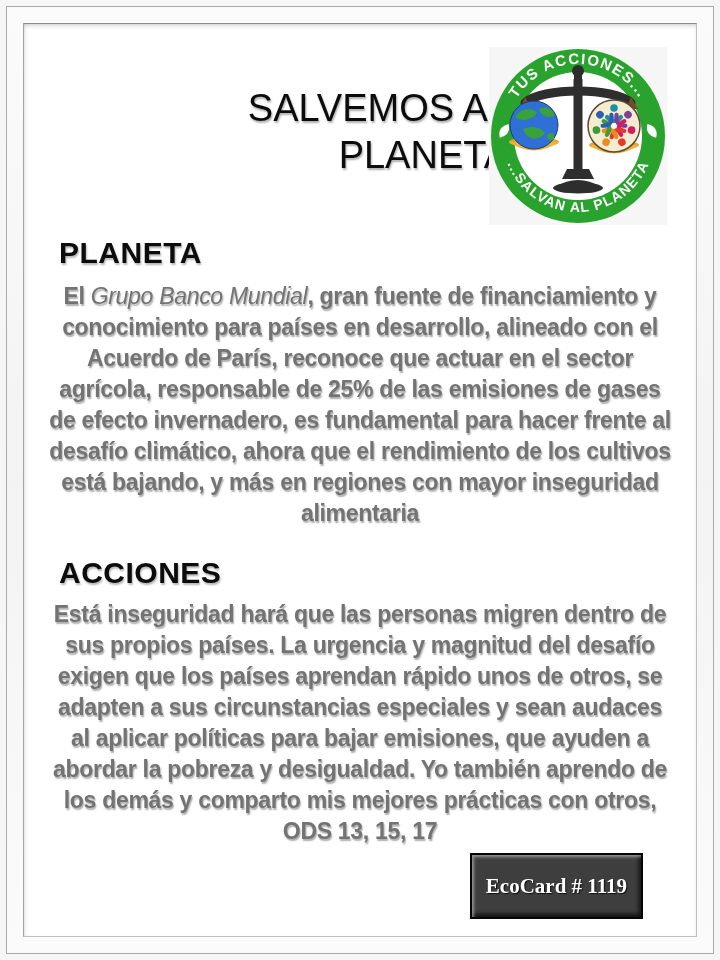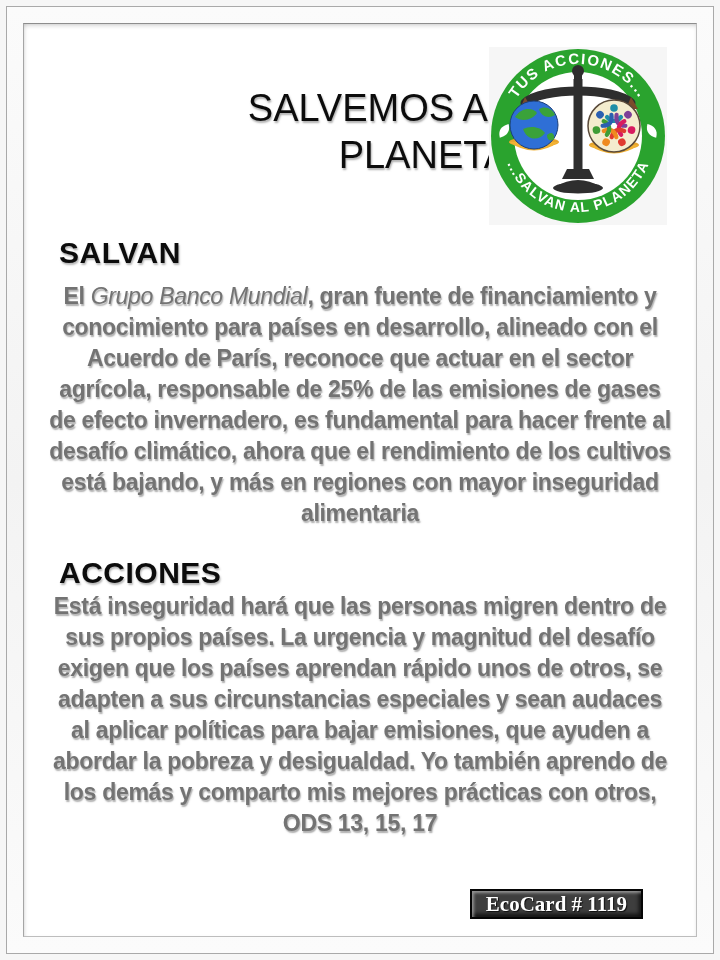--- a/index.html
+++ b/index.html
@@ -40,30 +40,30 @@
     color:#0c0c0c;text-shadow:1px 2px 2px rgba(110,110,110,.5);
     letter-spacing:.5px;
   }
   p.body{
     margin:0 24px 0 24px;text-align:center;
     font-size:23px;line-height:31px;font-weight:bold;color:#737373;
     text-shadow:1px 2px 1.5px rgba(105,105,105,.55);
     letter-spacing:-0.3px;
   }
   p.body .org{font-style:italic;font-weight:normal;}
-  h2.sec.second{margin-top:26px;margin-bottom:0;}
+  h2.sec.second{margin-top:26px;margin-bottom:8px;}
   
   .ecocard{
     position:absolute;right:52px;bottom:16px;
     background:#3e3e3e;color:#ffffff;
     border:2px solid #050505;
     box-shadow:inset 2px 2px 3px rgba(255,255,255,.45), inset -2px -3px 4px rgba(0,0,0,.75);
     font-family:"Liberation Serif","DejaVu Serif",serif;
     font-weight:bold;font-size:21px;line-height:26px;
-    padding:0 14px;
+    padding:18px 14px;
     text-shadow:1px 1px 1px rgba(0,0,0,.8);
   }
 </style>
 </head>
 <body>
 
 <div class="frame-a"></div>
 <div class="frame-b"></div>
 
 <div class="content">
@@ -158,21 +158,21 @@
                 <circle cy="-18" r="3.8" fill="#2b5fb0"></circle>
                 <path d="M-7,-9 Q0,-1 7,-9" stroke="#2b5fb0" stroke-width="4.2" fill="none" stroke-linecap="round"></path>
               </g>
           </g>
         </g>
       </g>
     </svg>
   </div>
 
   <div class="flow">
-    <h2 class="sec">SALVAN</h2>
+    <h2 class="sec">PLANETA</h2>
     <p class="body"><span>El </span><span class="org">Grupo Banco Mundial</span><span>, gran fuente de financiamiento y conocimiento para países en desarrollo, alineado con el Acuerdo de París, reconoce que actuar en el sector agrícola, responsable de 25% de las emisiones de gases de efecto invernadero, es fundamental para hacer frente al desafío climático, ahora que el rendimiento de los cultivos está bajando, y más en regiones con mayor inseguridad alimentaria</span></p>
 
     <h2 class="sec second">ACCIONES</h2>
     <p class="body">Está inseguridad hará que las personas migren dentro de sus propios países. La urgencia y magnitud del desafío exigen que los países aprendan rápido unos de otros, se adapten a sus circunstancias especiales y sean audaces al aplicar políticas para bajar emisiones, que ayuden a abordar la pobreza y desigualdad. Yo también aprendo de los demás y comparto mis mejores prácticas con otros, ODS 13, 15, 17</p>
   </div>
 
   <div class="ecocard">EcoCard # 1119</div>
 
 </div>
 

